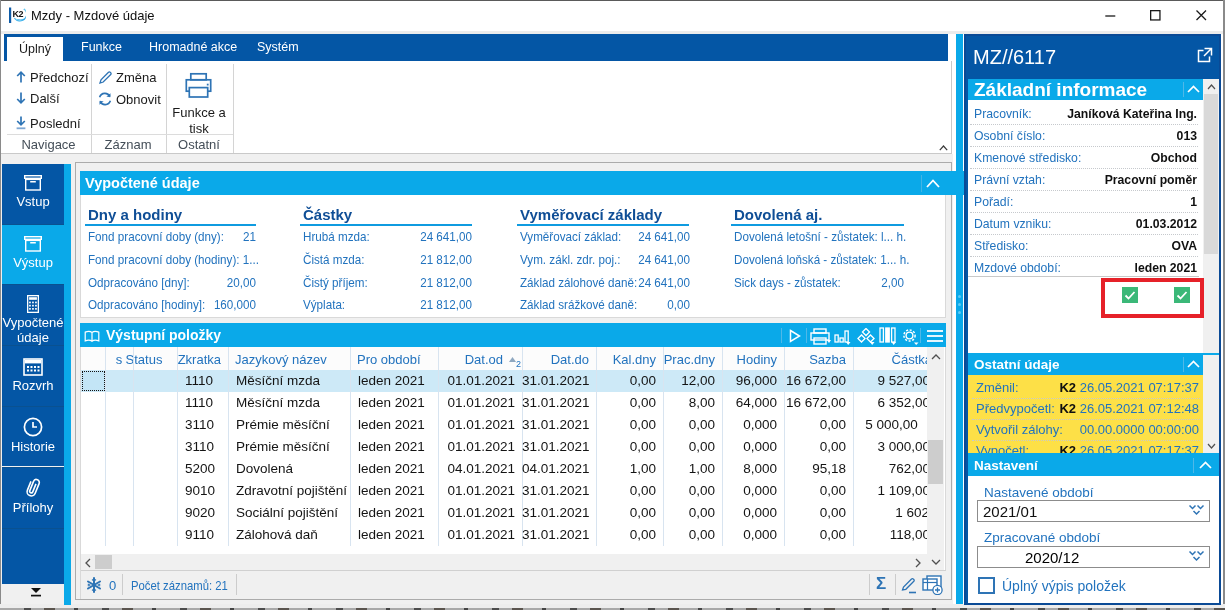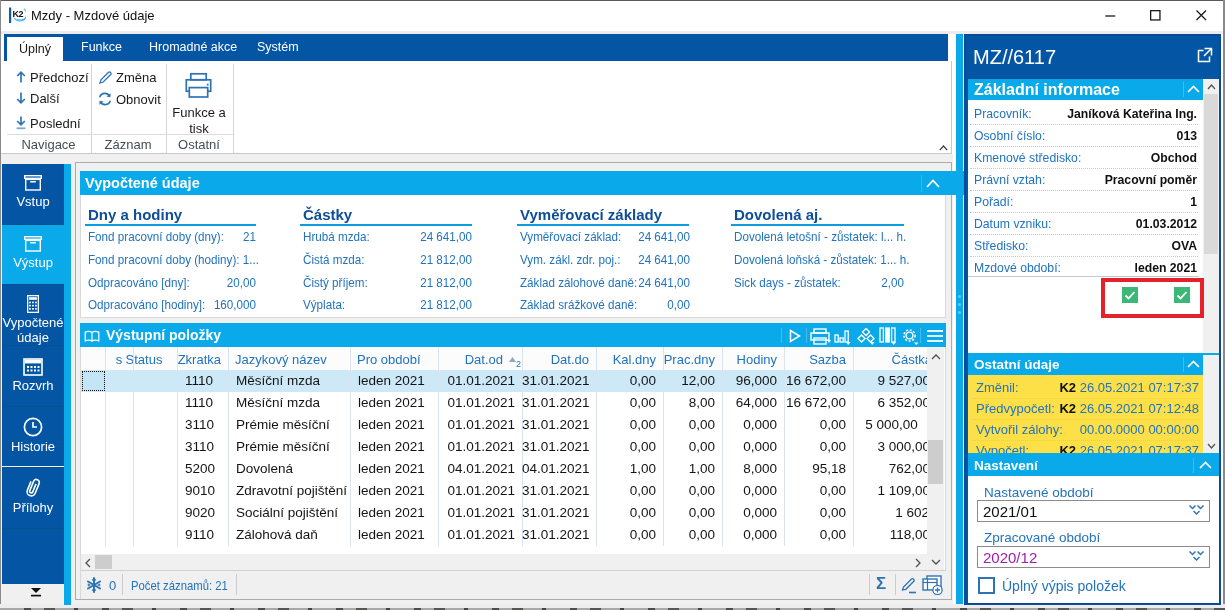--- a/index.html
+++ b/index.html
@@ -471,21 +471,21 @@
 <div class="abs" style="left:958px;top:303px;width:3px;height:3px;border-radius:50%;background:#5BCBF7"></div>
 <div class="abs" style="left:958px;top:311px;width:3px;height:3px;border-radius:50%;background:#5BCBF7"></div>
 <div class="abs" style="left:964px;top:34px;width:257px;height:571px;background:#0456A5;border:2px solid #0A4A96"></div>
 <div class="abs" style="left:973px;top:46px;font-size:20px;color:#fff;font-weight:normal">MZ//6117</div>
 <svg class="abs" style="left:1197px;top:47px" width="16" height="16" viewBox="0 0 16 16">
     <path d="M6.5 3.5 L1.5 3.5 L1.5 14.5 L12.5 14.5 L12.5 9.5" fill="none" stroke="#fff" stroke-width="1.5"></path>
     <path d="M7.5 1.5 L14.5 1.5 L14.5 8.5 M14.2 1.8 L7 9" fill="none" stroke="#fff" stroke-width="1.5"></path>
   </svg>
 
 <div class="abs" style="left:968px;top:79px;width:251px;height:274px;background:#FFFFFF"></div>
-<div class="hdr-bar" style="left:968px;top:79px;width:235px;height:21px;line-height:21px;font-size:16px"><span style="margin-left:6px">Základní informace</span></div>
+<div class="hdr-bar" style="left:968px;top:79px;width:235px;height:21px;line-height:21px;font-size:19px"><span style="margin-left:6px">Základní informace</span></div>
 <div class="abs" style="left:1183px;top:82px;width:1px;height:15px;background:#4FB8E8"></div>
 <svg class="abs" style="left:1187px;top:85px" width="13" height="8" viewBox="0 0 13 8">
     <path d="M1 7 L6.5 1.5 L12 7" fill="none" stroke="#fff" stroke-width="1.7"></path>
   </svg>
 
 <div class="abs" style="left:1203px;top:79px;width:16px;height:274px;background:#F0F0F0"></div>
 <svg class="abs" style="left:1207px;top:84px" width="9" height="6" viewBox="0 0 9 6">
     <path d="M1 5 L4.5 1 L8 5" fill="none" stroke="#505050" stroke-width="1.2"></path>
   </svg>
 <div class="abs" style="left:1204px;top:94px;width:14px;height:160px;background:#D9D9D9"></div>
@@ -559,21 +559,21 @@
 <div class="abs" style="left:983px;top:503px;font-size:15px;color:#101010">2021/01</div>
 <svg class="abs" style="left:1188px;top:504px" width="17" height="13" viewBox="0 0 17 13">
     <g fill="none" stroke="#2E74B5" stroke-width="1.5">
       <path d="M1.5 1.5 L4.5 4.5 L7.5 1.5"></path>
       <path d="M9.5 1.5 L12.5 4.5 L15.5 1.5"></path>
       <path d="M5.5 7 L8.5 10 L11.5 7"></path>
     </g>
   </svg>
 <div class="abs" style="left:984px;top:530px;font-size:13.5px;color:#2273BE">Zpracované období</div>
 <div class="abs" style="left:977px;top:546px;width:233px;height:22px;background:#fff;border:1px solid #8C8C8C"></div>
-<div class="abs" style="left:983px;top:549px;font-size:15px;color:#a21caf">2020/12</div>
+<div class="abs" style="left:1025px;top:549px;font-size:15px;color:#000000">2020/12</div>
 <svg class="abs" style="left:1188px;top:550px" width="17" height="13" viewBox="0 0 17 13">
     <g fill="none" stroke="#2E74B5" stroke-width="1.5">
       <path d="M1.5 1.5 L4.5 4.5 L7.5 1.5"></path>
       <path d="M9.5 1.5 L12.5 4.5 L15.5 1.5"></path>
       <path d="M5.5 7 L8.5 10 L11.5 7"></path>
     </g>
   </svg>
 <div class="abs" style="left:978px;top:577px;width:17px;height:17px;background:#fff;border:2px solid #2E74B5"></div>
 <div class="abs" style="left:1002px;top:578px;font-size:14px;color:#2273BE">Úplný výpis položek</div>
 

